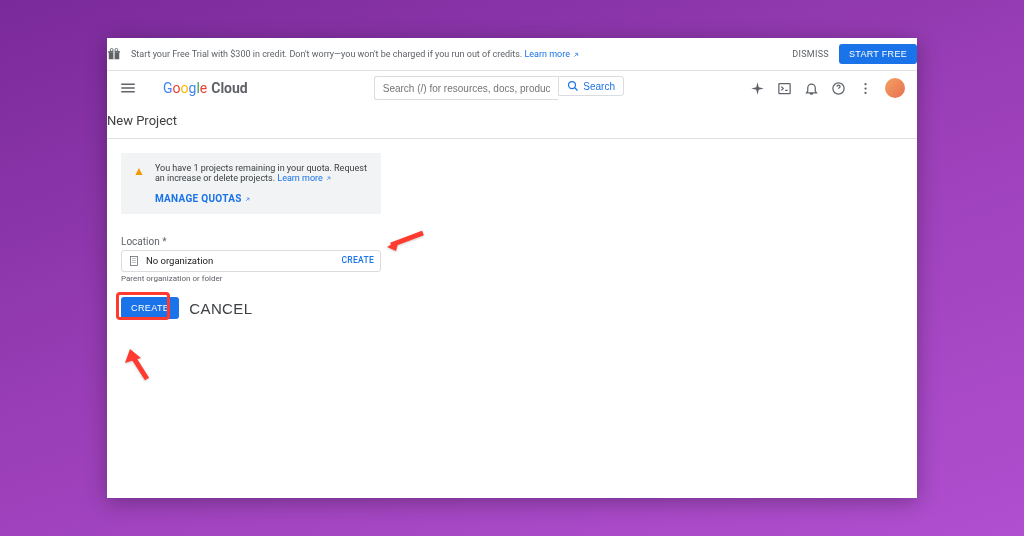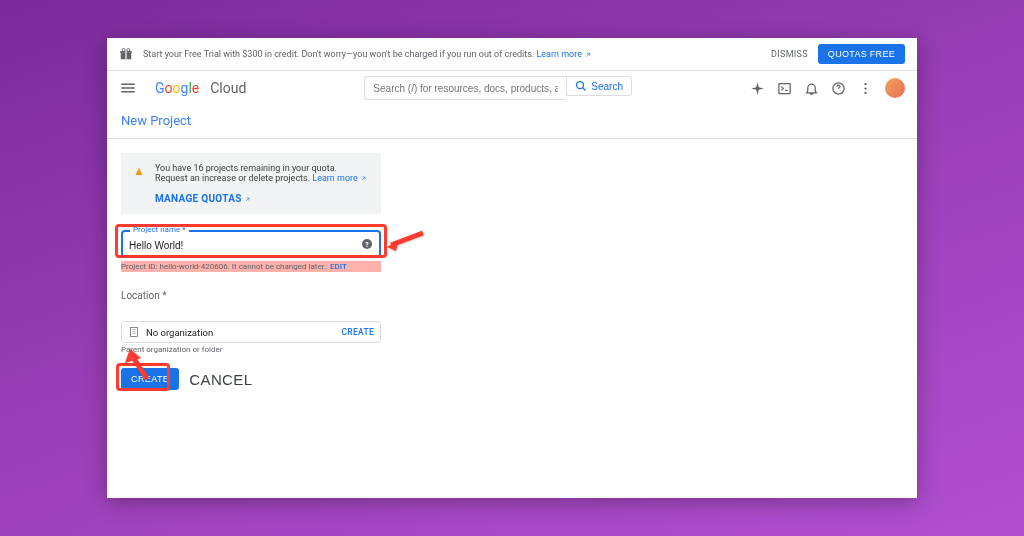--- a/index.html
+++ b/index.html
@@ -18,47 +18,47 @@
   height: 460px;
   background: #fff;
   box-shadow: 0 4px 20px rgba(0,0,0,0.3);
   overflow: hidden;
   display: flex;
   flex-direction: column;
 }
 .promo-bar {
   display: flex;
   align-items: center;
-  padding: 6px 12px;
+  padding: 6px 0;
   border-bottom: 1px solid #e0e0e0;
   font-size: 9px;
   color: #5f6368;
 }
 .promo-bar .gift-icon { width: 14px; height: 14px; margin-right: 10px; }
 .promo-bar .promo-text { flex: 1; }
 .promo-bar a { color: #1a73e8; text-decoration: none; }
 .promo-bar .dismiss { margin-right: 10px; font-size: 9px; font-weight: 400; color: #5f6368; cursor: pointer; letter-spacing: 0.3px;}
 .promo-bar .start-free {
   background: #1a73e8; color: #fff; border: none; padding: 5px 10px;
   font-size: 9px; font-weight: 500; border-radius: 3px; cursor: pointer;
   letter-spacing: 0.3px;
 }
 .header {
   display: flex;
   align-items: center;
   padding: 5px 12px;
-  gap: 18px;
+  gap: 26px;
 }
 .menu-icon { width: 18px; height: 18px; cursor: pointer; color: #5f6368;}
 .logo { display: flex; align-items: center; font-size: 14px; }
 .logo .g-b { color: #4285F4; }
 .logo .g-r { color: #EA4335; }
 .logo .g-y { color: #FBBC05; }
 .logo .g-g { color: #34A853; }
-.logo .cloud { color: #5f6368; margin-left: 11px; font-weight: 400;}
+.logo .cloud { color: #5f6368; margin-left: 4px; font-weight: 700;}
 .search-wrap {
   flex: 1; display: flex; margin-left: 100px; margin-right: 100px;
   max-width: 340px;
 }
 .search-input {
   flex: 1; border: 1px solid #dadce0; border-right: none;
   border-radius: 3px 0 0 3px; padding: 4px 8px; font-size: 10px;
   color: #5f6368; outline: none; height: 24px;
 }
 .search-btn {
@@ -67,21 +67,21 @@
   color: #1a73e8; font-size: 10px; cursor: pointer; height: 20px;
 }
 .header-icons { display: flex; align-items: center; gap: 12px; margin-left: auto; color: #5f6368;}
 .header-icons svg { width: 15px; height: 15px; cursor: pointer; }
 .avatar {
   width: 20px; height: 20px; border-radius: 50%;
   background: linear-gradient(135deg, #f4a261, #e76f51);
   cursor: pointer;
 }
 .page-title {
-  font-size: 13px; color: #3b82f6; padding: 8px 14px 10px;
+  font-size: 13px; color: #404040; padding: 8px 0 10px;
 }
 .divider { border-top: 1px solid #e0e0e0; }
 .content { padding: 14px; position: relative; }
 .quota-box {
   background: #f1f3f4; padding: 10px 12px; width: 260px;
   font-size: 9px; color: #3c4043; display: flex; gap: 10px;
   margin-bottom: 16px;
 }
 .quota-box .warn-icon { color: #f29900; font-size: 12px; margin-top: 1px;}
 .quota-box a { color: #1a73e8; text-decoration: none; }
@@ -113,21 +113,21 @@
   font-size: 8px; color: #1a73e8; margin-top: 3px;
   background: rgba(255,59,47,0.4); padding: 1px 0;
 }
 .proj-id .edit { font-weight: 500; margin-left: 4px; }
 .proj-id .txt { color: #5f6368; }
 .loc-group { margin-top: 12px; width: 260px; position: relative; }
 .loc-label { font-size: 10px; color: #5f6368; }
 .loc-label .req { color: #5f6368; }
 .loc-row {
   border: 1px solid #dadce0; border-radius: 3px; display: flex;
-  align-items: center; padding: 4px 6px; margin-top: 18px;
+  padding: 4px 6px; margin-top: 1px;
 }
 .loc-row svg { width: 12px; height: 12px; color: #5f6368; margin-right: 6px; }
 .loc-val { flex: 1; font-size: 9.5px; color: #202124; }
 .browse-btn {
   color: #1a73e8; font-size: 8.5px; font-weight: 500; cursor: pointer;
   letter-spacing: 0.3px;
 }
 .loc-hint { font-size: 8px; color: #5f6368; margin-top: 2px; }
 .actions { margin-top: 14px; display: flex; gap: 10px; align-items: center; position: relative;}
 .create-btn {
@@ -160,21 +160,21 @@
         <rect x="11" y="7" width="2" height="14" fill="#fff"></rect>
         <circle cx="8" cy="5" r="2.5" fill="none" stroke="#5f6368" stroke-width="1.5"></circle>
         <circle cx="16" cy="5" r="2.5" fill="none" stroke="#5f6368" stroke-width="1.5"></circle>
       </svg>
     <span class="promo-text">
       <span>Start your Free Trial with $300 in credit. Don't worry—you won't be charged if you run out of credits. </span><a href="#"><span>Learn more</span> <svg style="width:8px;height:8px;vertical-align:middle" viewBox="0 0 24 24" fill="none" stroke="#1a73e8" stroke-width="2">
             <path d="M7 17L17 7M17 7H9M17 7V15"></path>
           </svg></a>
     </span>
     <span class="dismiss">DISMISS</span>
-    <button class="start-free">QUOTAS FREE</button>
+    <button class="start-free">START FREE</button>
   </div>
 
   <div class="header">
     <svg class="menu-icon" viewBox="0 0 24 24" fill="currentColor">
         <path d="M3 6h18v2H3zM3 11h18v2H3zM3 16h18v2H3z"></path>
       </svg>
     <div class="logo">
       <span><span class="g-b">G</span><span class="g-r">o</span><span class="g-y">o</span><span class="g-b">g</span><span class="g-g">l</span><span class="g-r">e</span></span>
         <span class="cloud">Cloud</span>
     </div>
@@ -213,43 +213,29 @@
   </div>
 
   <div class="page-title">New Project</div>
   <div class="divider"></div>
 
   <div class="content">
 
     <div class="quota-box">
       <span class="warn-icon">▲</span>
       <div>
-        <span>You have 16 projects remaining in your quota. Request an increase or delete projects. </span><a href="#"><span>Learn more</span> <svg style="width:7px;height:7px;vertical-align:middle" viewBox="0 0 24 24" fill="none" stroke="#1a73e8" stroke-width="2">
+        <span>You have 1 projects remaining in your quota. Request an increase or delete projects. </span><a href="#"><span>Learn more</span> <svg style="width:7px;height:7px;vertical-align:middle" viewBox="0 0 24 24" fill="none" stroke="#1a73e8" stroke-width="2">
               <path d="M7 17L17 7M17 7H9M17 7V15"></path>
             </svg></a>
         <a href="#" class="manage"><span>MANAGE QUOTAS</span> <svg style="width:7px;height:7px;vertical-align:middle" viewBox="0 0 24 24" fill="none" stroke="#1a73e8" stroke-width="2">
               <path d="M7 17L17 7M17 7H9M17 7V15"></path>
             </svg></a>
       </div>
     </div>
 
-    <div class="field-wrap">
-      <div class="highlight-box hb1"></div>
-      <div class="input-group">
-        <span class="input-label"><span>Project name</span> <span class="req">*</span></span>
-        <input class="pname-input" value="Hello World!" style="">
-        <svg class="help-icon" viewBox="0 0 24 24" fill="currentColor">
-            <circle cx="12" cy="12" r="10"></circle>
-            <text x="12" y="17" text-anchor="middle" fill="#fff" font-size="14" font-weight="bold">?</text>
-          </svg>
-      </div>
-      <div class="proj-id">
-        <span class="txt">Project ID: hello-world-420606. It cannot be changed later.</span><span class="edit">EDIT</span>
-      </div>
-    </div>
 
     <div class="arrow" style="top:92px; left:278px;">
       <svg width="40" height="20" viewBox="0 0 40 20">
           <path d="M38 2 L6 14" stroke="#ff3b2f" stroke-width="5" fill="none"></path>
           <path d="M2 16 L14 9 L11 20 Z" fill="#ff3b2f"></path>
         </svg>
     </div>
 
     <div class="loc-group">
       <span class="loc-label"><span>Location</span> <span class="req">*</span></span>

